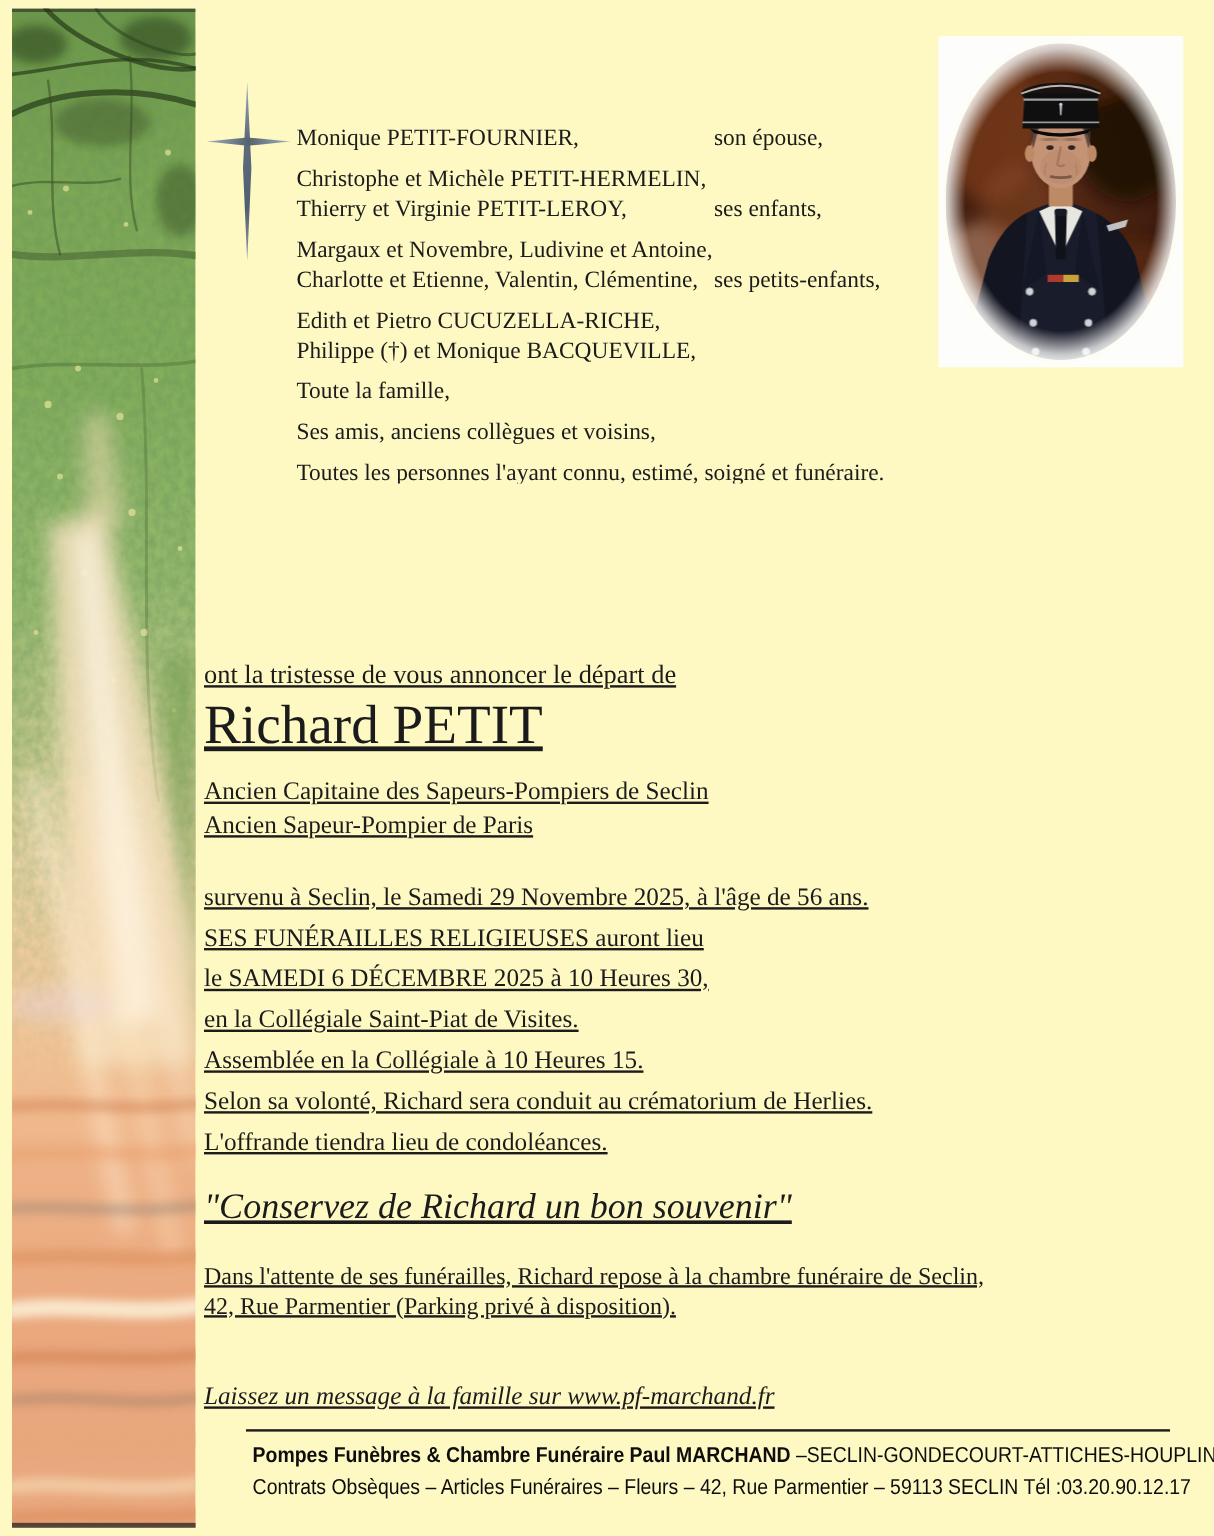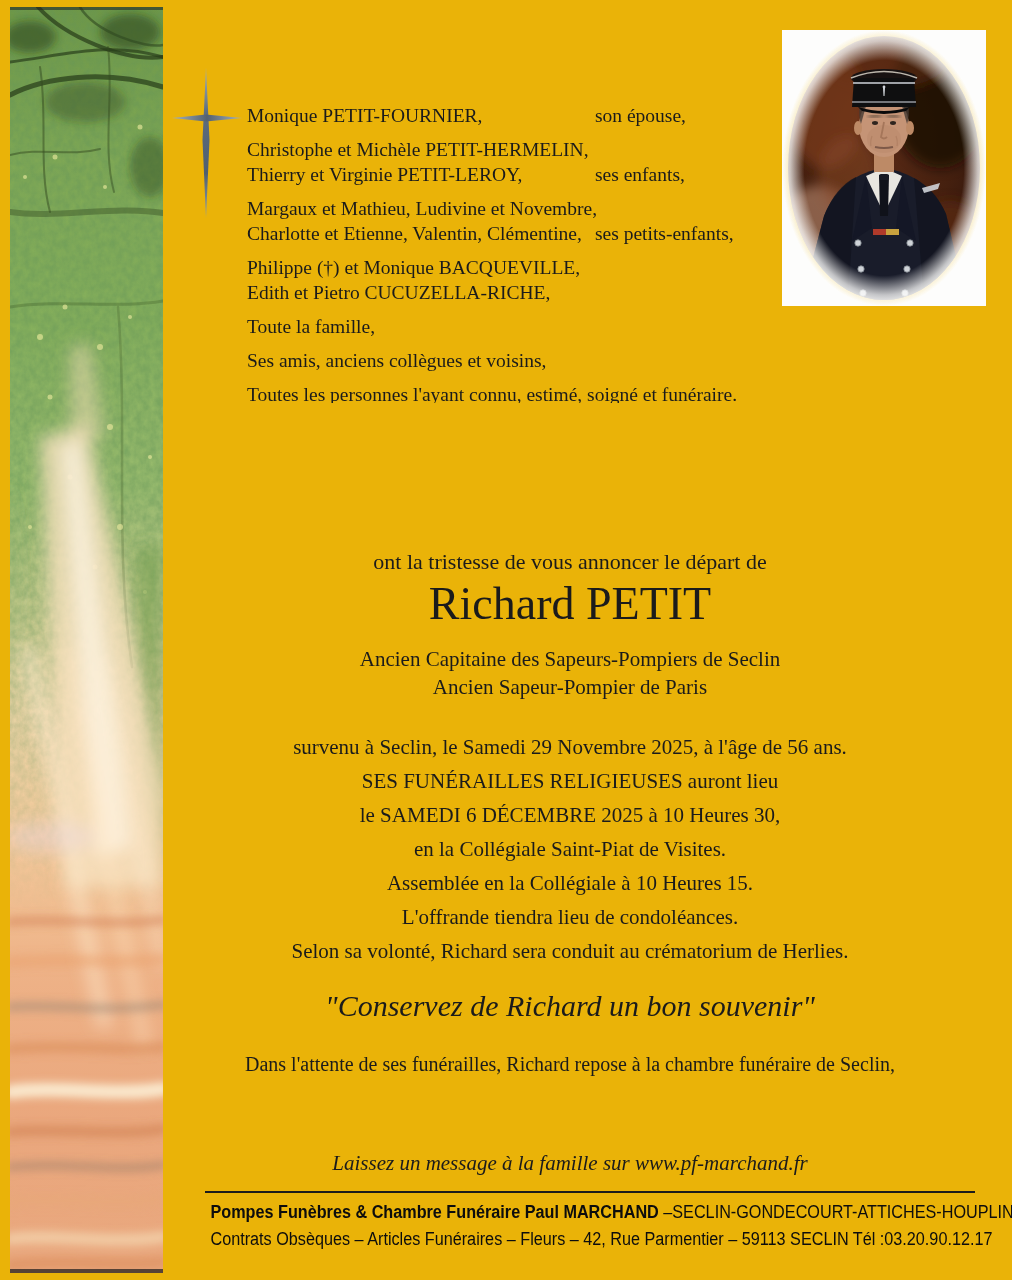--- a/index.html
+++ b/index.html
@@ -1,36 +1,36 @@
 <!DOCTYPE html>
 <html><head>
 <meta charset="utf-8">
 <style>
   html,body{margin:0;padding:0;}
   body{width:1012px;height:1280px;position:relative;background:#ffffff;overflow:hidden;}
-  .page{position:absolute;inset:0;background:#eab308;font-family:"Liberation Serif","DejaVu Serif",serif;color:#1b1b1b;}
+  .page{position:absolute;inset:0;background:#fef9c3;font-family:"Liberation Serif","DejaVu Serif",serif;color:#1b1b1b;}
 
   .photo-strip{position:absolute;left:10px;top:7px;width:153px;height:1266px;}
   .photo-strip svg{display:block;width:100%;height:100%;}
 
   .cross{position:absolute;left:172px;top:68px;width:70px;height:150px;}
 
   .portrait-wrap{position:absolute;left:782px;top:30px;width:204px;height:276px;}
   .portrait{position:absolute;left:6px;top:6px;width:192px;height:264px;border-radius:50%;overflow:hidden;}
   .portrait svg{display:block;width:100%;height:100%;}
   .portrait-fade{position:absolute;left:0;top:0;width:204px;height:276px;pointer-events:none;
     background:radial-gradient(ellipse 102px 138px at 50% 50%, rgba(253,253,252,0) 78%, rgba(253,253,252,0.75) 92%, #fdfdfc 100%);}
 
   .family-list{position:absolute;left:247px;top:103px;width:650px;font-size:19.5px;}
   .family-group{margin-bottom:9px;}
   .family-line{position:relative;height:25px;line-height:25px;white-space:nowrap;}
   .family-line.clipped{height:21px;overflow:hidden;}
   .relation{position:absolute;left:348px;top:0;}
 
-  .center-col{position:absolute;left:170px;width:800px;text-align:center;}
+  .center-col{position:absolute;left:170px;width:800px;text-align:left;text-decoration:underline;}
   .intro{top:549px;font-size:22px;line-height:26px;}
   .deceased-name{top:576px;font-size:46px;line-height:56px;}
   .title1{top:646px;font-size:21px;line-height:26px;}
   .title2{top:674px;font-size:21px;line-height:26px;}
   .ceremony{top:730px;font-size:21px;}
   .ceremony div{height:34px;line-height:34px;}
   .quote{top:986px;font-size:30px;line-height:40px;font-style:italic;}
   .resting{top:1052px;font-size:20px;}
   .resting div{height:24.5px;line-height:24.5px;}
   .message{top:1151px;font-size:21px;line-height:25px;font-style:italic;}
@@ -264,26 +264,26 @@
 
   <div class="family-list">
       <div class="family-group">
         <div class="family-line"><span>Monique PETIT-FOURNIER,</span><span class="relation">son épouse,</span></div>
       </div>
       <div class="family-group">
         <div class="family-line"><span>Christophe et Michèle PETIT-HERMELIN,</span></div>
         <div class="family-line"><span>Thierry et Virginie PETIT-LEROY,</span><span class="relation">ses enfants,</span></div>
       </div>
       <div class="family-group">
-        <div class="family-line"><span>Margaux et Mathieu, Ludivine et Novembre,</span></div>
+        <div class="family-line"><span>Margaux et Novembre, Ludivine et Antoine,</span></div>
         <div class="family-line"><span>Charlotte et Etienne, Valentin, Clémentine,</span><span class="relation">ses petits-enfants,</span></div>
       </div>
       <div class="family-group">
+        <div class="family-line"><span>Edith et Pietro CUCUZELLA-RICHE,</span></div>
         <div class="family-line"><span>Philippe (†) et Monique BACQUEVILLE,</span></div>
-        <div class="family-line"><span>Edith et Pietro CUCUZELLA-RICHE,</span></div>
       </div>
       <div class="family-group">
         <div class="family-line"><span>Toute la famille,</span></div>
       </div>
       <div class="family-group">
         <div class="family-line"><span>Ses amis, anciens collègues et voisins,</span></div>
       </div>
       <div class="family-group">
         <div class="family-line clipped"><span>Toutes les personnes l'ayant connu, estimé, soigné et funéraire.</span></div>
       </div>
@@ -293,28 +293,29 @@
   <div class="center-col deceased-name">Richard PETIT</div>
   <div class="center-col title1">Ancien Capitaine des Sapeurs-Pompiers de Seclin</div>
   <div class="center-col title2">Ancien Sapeur-Pompier de Paris</div>
 
   <div class="center-col ceremony">
       <div class="">survenu à Seclin, le Samedi 29 Novembre 2025, à l'âge de 56 ans.</div>
       <div class="">SES FUNÉRAILLES RELIGIEUSES auront lieu</div>
       <div class="">le SAMEDI 6 DÉCEMBRE 2025 à 10 Heures 30,</div>
       <div class="">en la Collégiale Saint-Piat de Visites.</div>
       <div class="">Assemblée en la Collégiale à 10 Heures 15.</div>
+      <div class="">Selon sa volonté, Richard sera conduit au crématorium de Herlies.</div>
       <div class="">L'offrande tiendra lieu de condoléances.</div>
-      <div class="">Selon sa volonté, Richard sera conduit au crématorium de Herlies.</div>
     </div>
 
   <div class="center-col quote">"Conservez de Richard un bon souvenir"</div>
 
   <div class="center-col resting">
       <div class="">Dans l'attente de ses funérailles, Richard repose à la chambre funéraire de Seclin,</div>
+      <div class="">42, Rue Parmentier (Parking privé à disposition).</div>
     </div>
 
   <div class="center-col message">Laissez un message à la famille sur www.pf-marchand.fr</div>
 
   <div class="rule"></div>
   <div class="footer">
     <span class="footer-line"><b class="b">Pompes Funèbres &amp; Chambre Funéraire Paul MARCHAND </b><span>–SECLIN-GONDECOURT-ATTICHES-HOUPLIN-ANCOISNE</span></span>
     <span class="footer-line">Contrats Obsèques – Articles Funéraires – Fleurs – 42, Rue Parmentier – 59113 SECLIN Tél :03.20.90.12.17</span>
   </div>
 

